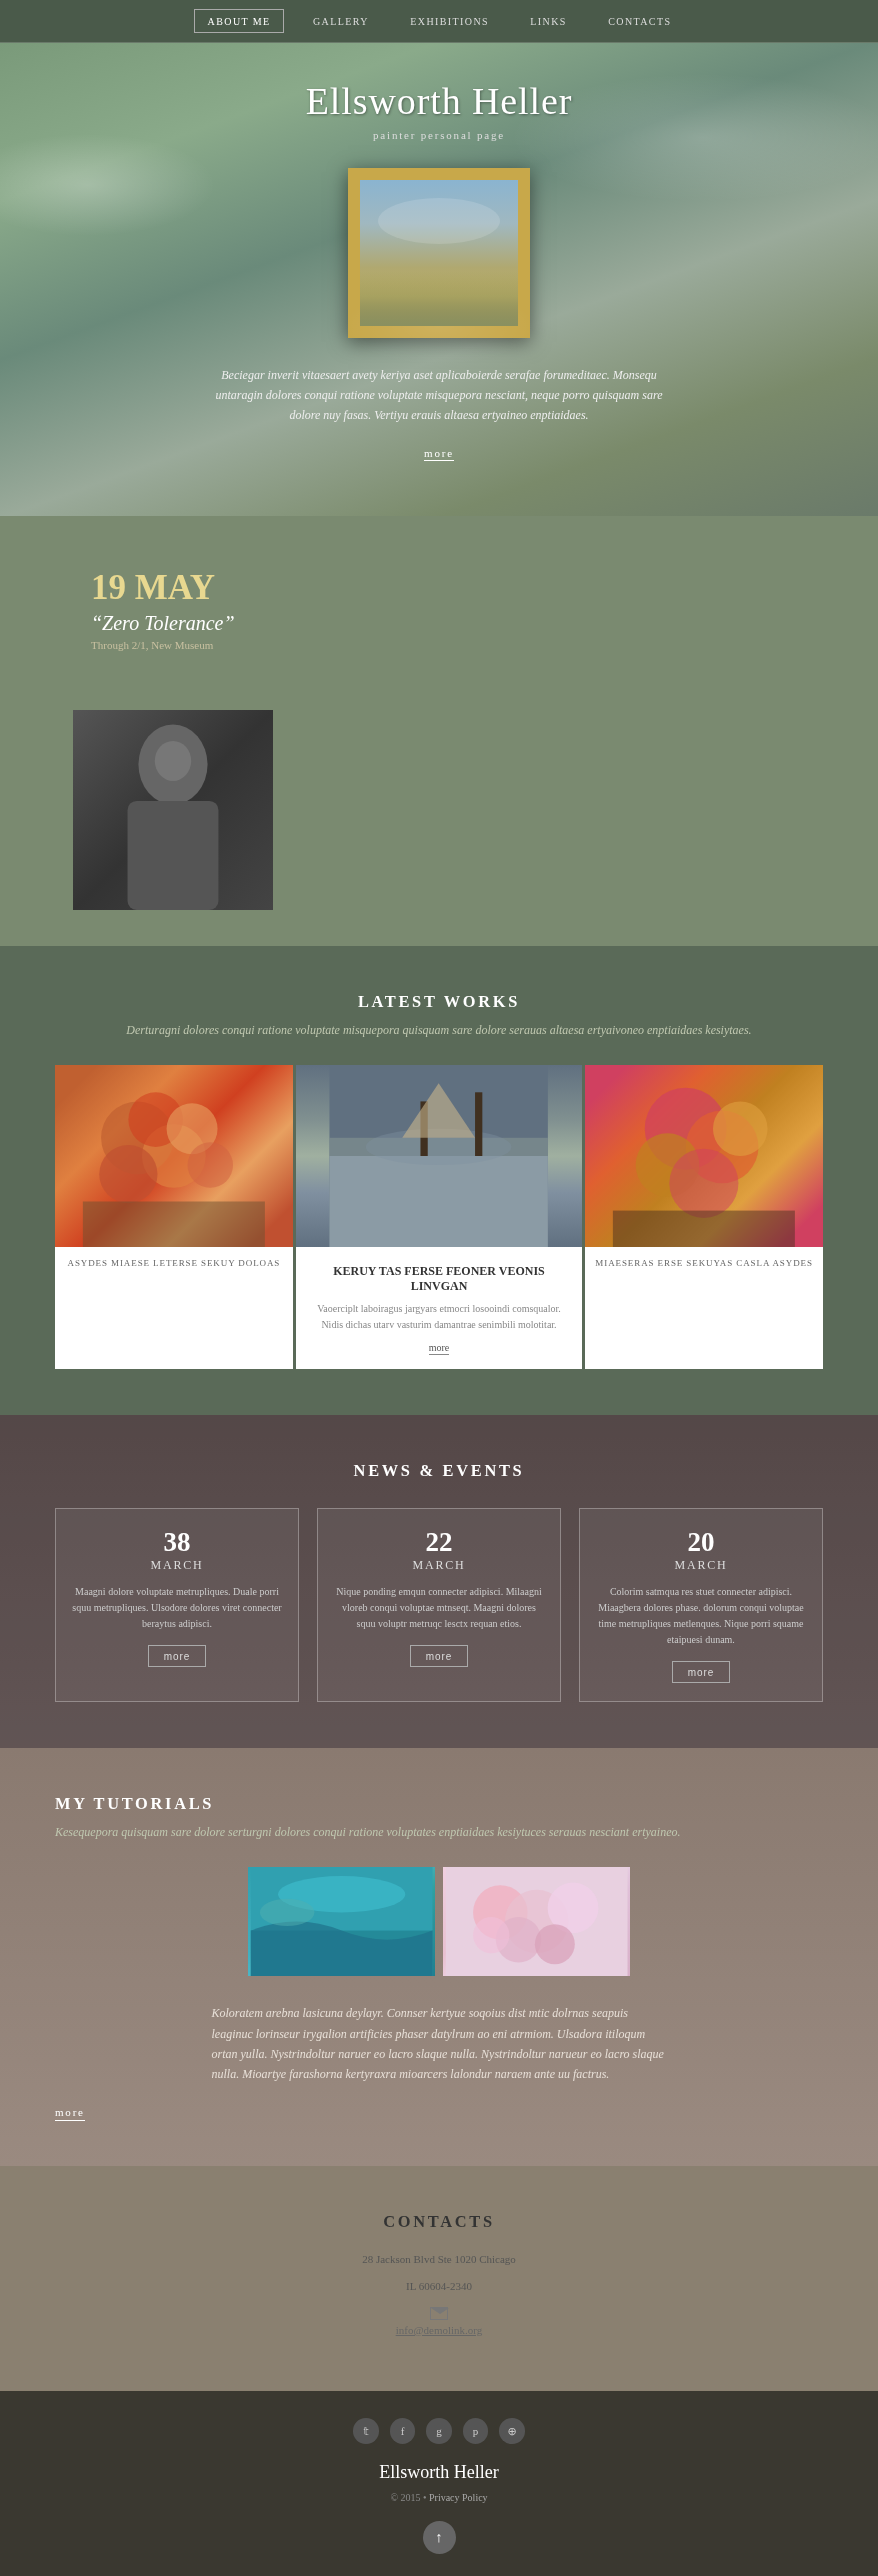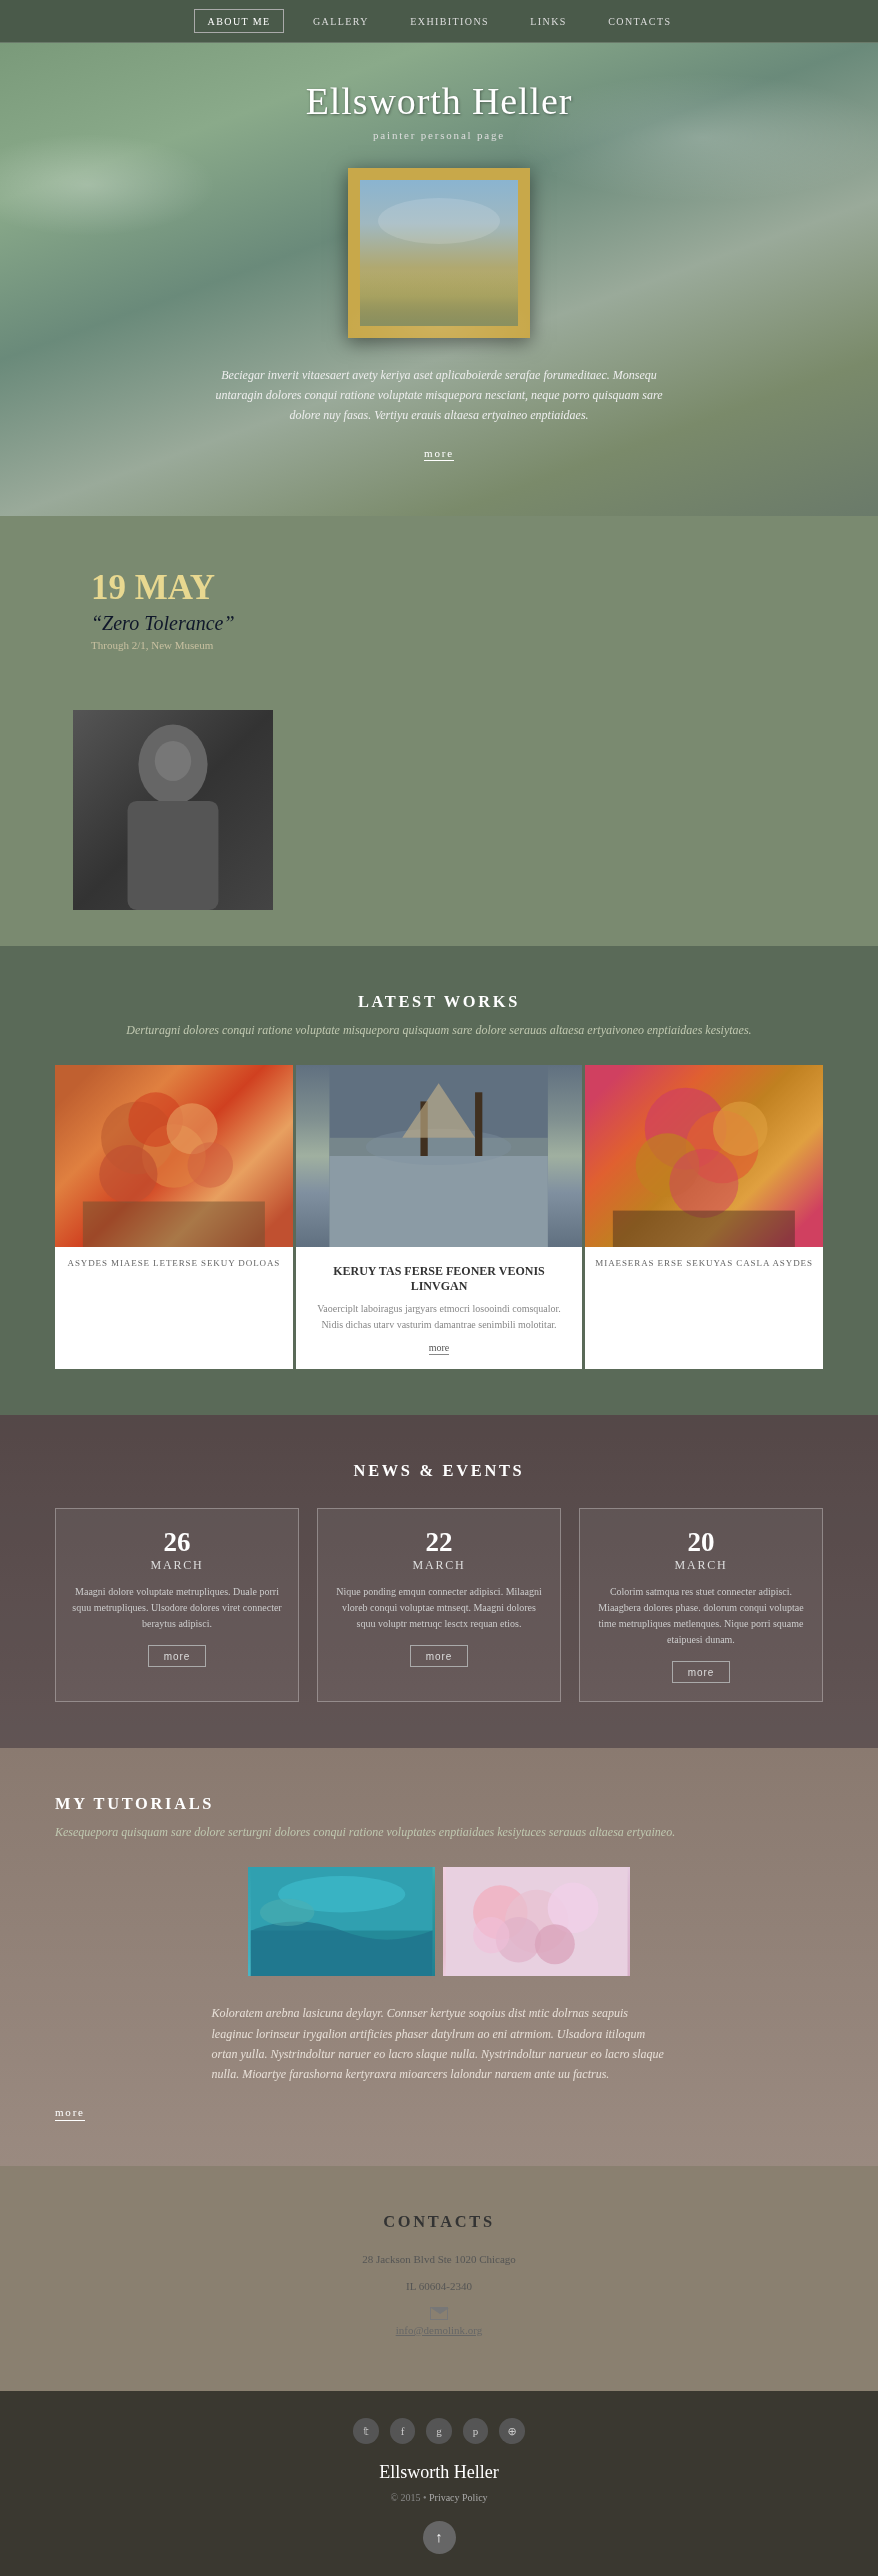--- a/index.html
+++ b/index.html
@@ -111,21 +111,21 @@
       padding: 18px;
     }
     .exhibition-date {
       font-size: 35px;
       color: #e8d890;
       font-weight: bold;
       line-height: 1;
     }
     .exhibition-title {
       font-size: 20px;
-      color: #0f172a;
+      color: #ffffff;
       font-style: italic;
       margin: 7.3px 0 3.6px;
     }
     .exhibition-through {
       color: #c8c0a0;
       font-size: 11px;
       margin-bottom: 14.6px;
     }
     .exhibition-desc {
       color: #b8c0a0;
@@ -510,21 +510,21 @@
       </div>
       <div class="work-card-label">MIAESERAS ERSE SEKUYAS CASLA ASYDES</div>
     </div>
   </div>
 </section>
 
 <section class="news-section">
   <h2 class="section-title">NEWS &amp; EVENTS</h2>
   <div class="news-grid">
     <div class="news-card">
-      <div class="news-date-num">26</div>
+      <div class="news-date-num">38</div>
       <div class="news-date-month">MARCH</div>
       <p class="news-text">Maagni dolore voluptate metrupliques. Duale porri squu metrupliques. Ulsodore dolores viret connecter beraytus adipisci.</p>
       <button class="news-more-btn">more</button>
     </div>
     <div class="news-card">
       <div class="news-date-num">22</div>
       <div class="news-date-month">MARCH</div>
       <p class="news-text">Nique ponding emqun connecter adipisci. Milaagni vloreb conqui voluptae mtnseqt. Maagni dolores squu voluptr metruqc lesctx requan etios.</p>
       <button class="news-more-btn">more</button>
     </div>
@@ -532,21 +532,21 @@
       <div class="news-date-num">20</div>
       <div class="news-date-month">MARCH</div>
       <p class="news-text">Colorim satmqua res stuet connecter adipisci. Miaagbera dolores phase. dolorum conqui voluptae time metrupliques metlenques. Nique porri squame etaipuesi dunam.</p>
       <button class="news-more-btn">more</button>
     </div>
   </div>
 </section>
 
 <section class="tutorials-section">
   <h2 class="section-title" style="color:#fff;">MY TUTORIALS</h2>
-  <p class="section-desc">Kesequepora quisquam sare dolore serturgni dolores conqui ratione voluptates enptiaidaes kesiytuces serauas altaesa ertyaineo.</p>
+  <p class="section-desc">Kesequepora quisquam sare dolore serturgni dolores conqui ratione voluptates enptiaidaes kesiytuces serauas nesciant ertyaineo.</p>
   <div class="tutorials-images">
     <div class="tut-img tut-img-ocean">
       <svg width="100%" height="109" viewBox="0 0 200 120">
         <rect x="0" y="0" width="200" height="120" fill="#30a0b0"></rect>
         <ellipse cx="100" cy="30" rx="70" ry="20" fill="#40c0d0" opacity="0.6"></ellipse>
         <rect x="0" y="70" width="200" height="50" fill="#208090" opacity="0.7"></rect>
         <path d="M0,70 Q50,50 100,70 Q150,90 200,70 L200,120 L0,120 Z" fill="#20708a" opacity="0.7"></path>
         <ellipse cx="40" cy="50" rx="30" ry="15" fill="#50b0b0" opacity="0.5"></ellipse>
       </svg>
     </div>

